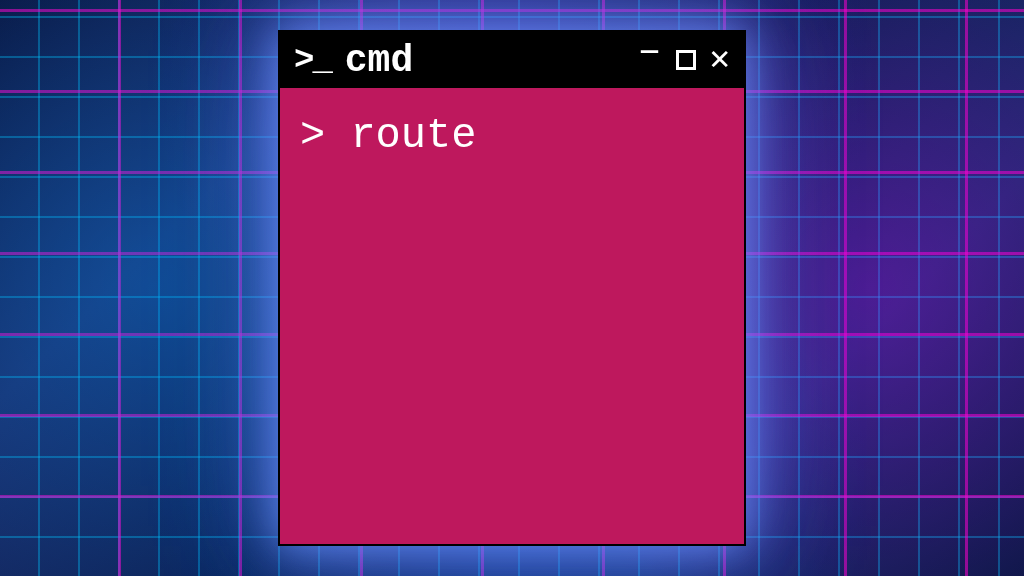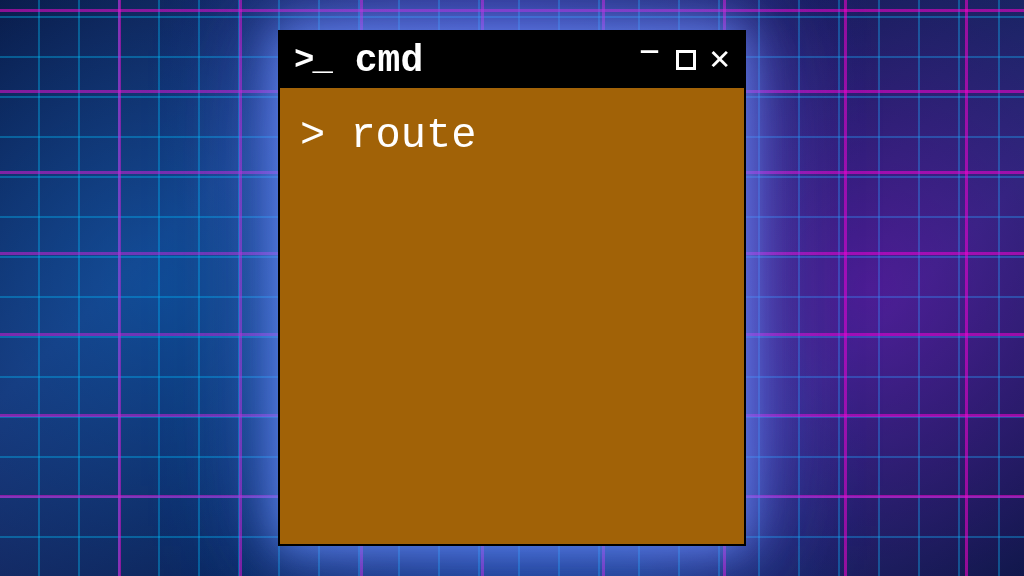--- a/index.html
+++ b/index.html
@@ -82,21 +82,21 @@
       font-weight: bold;
       letter-spacing: -2px;
       display: flex;
       align-items: center;
     }
     
     .titlebar-title {
       color: #ffffff;
       font-size: 38px;
       font-weight: bold;
-      margin-left: 16px;
+      margin-left: 6px;
       flex: 1;
     }
     
     .window-controls {
       display: flex;
       gap: 14px;
       align-items: center;
     }
     
     .control-btn {
@@ -121,21 +121,21 @@
       display: inline-block;
     }
     
     .control-close {
       font-size: 34px;
       font-weight: bold;
     }
     
     .terminal-body {
       padding: 22px 20px;
-      background: #a16207;
+      background: #be185d;
       height: calc(100% - 56px);
     }
     
     .terminal-line {
       color: #ffffff;
       font-size: 42px;
       line-height: 1.25;
       font-family: 'Consolas', 'Courier New', monospace;
       word-break: break-word;
     }

